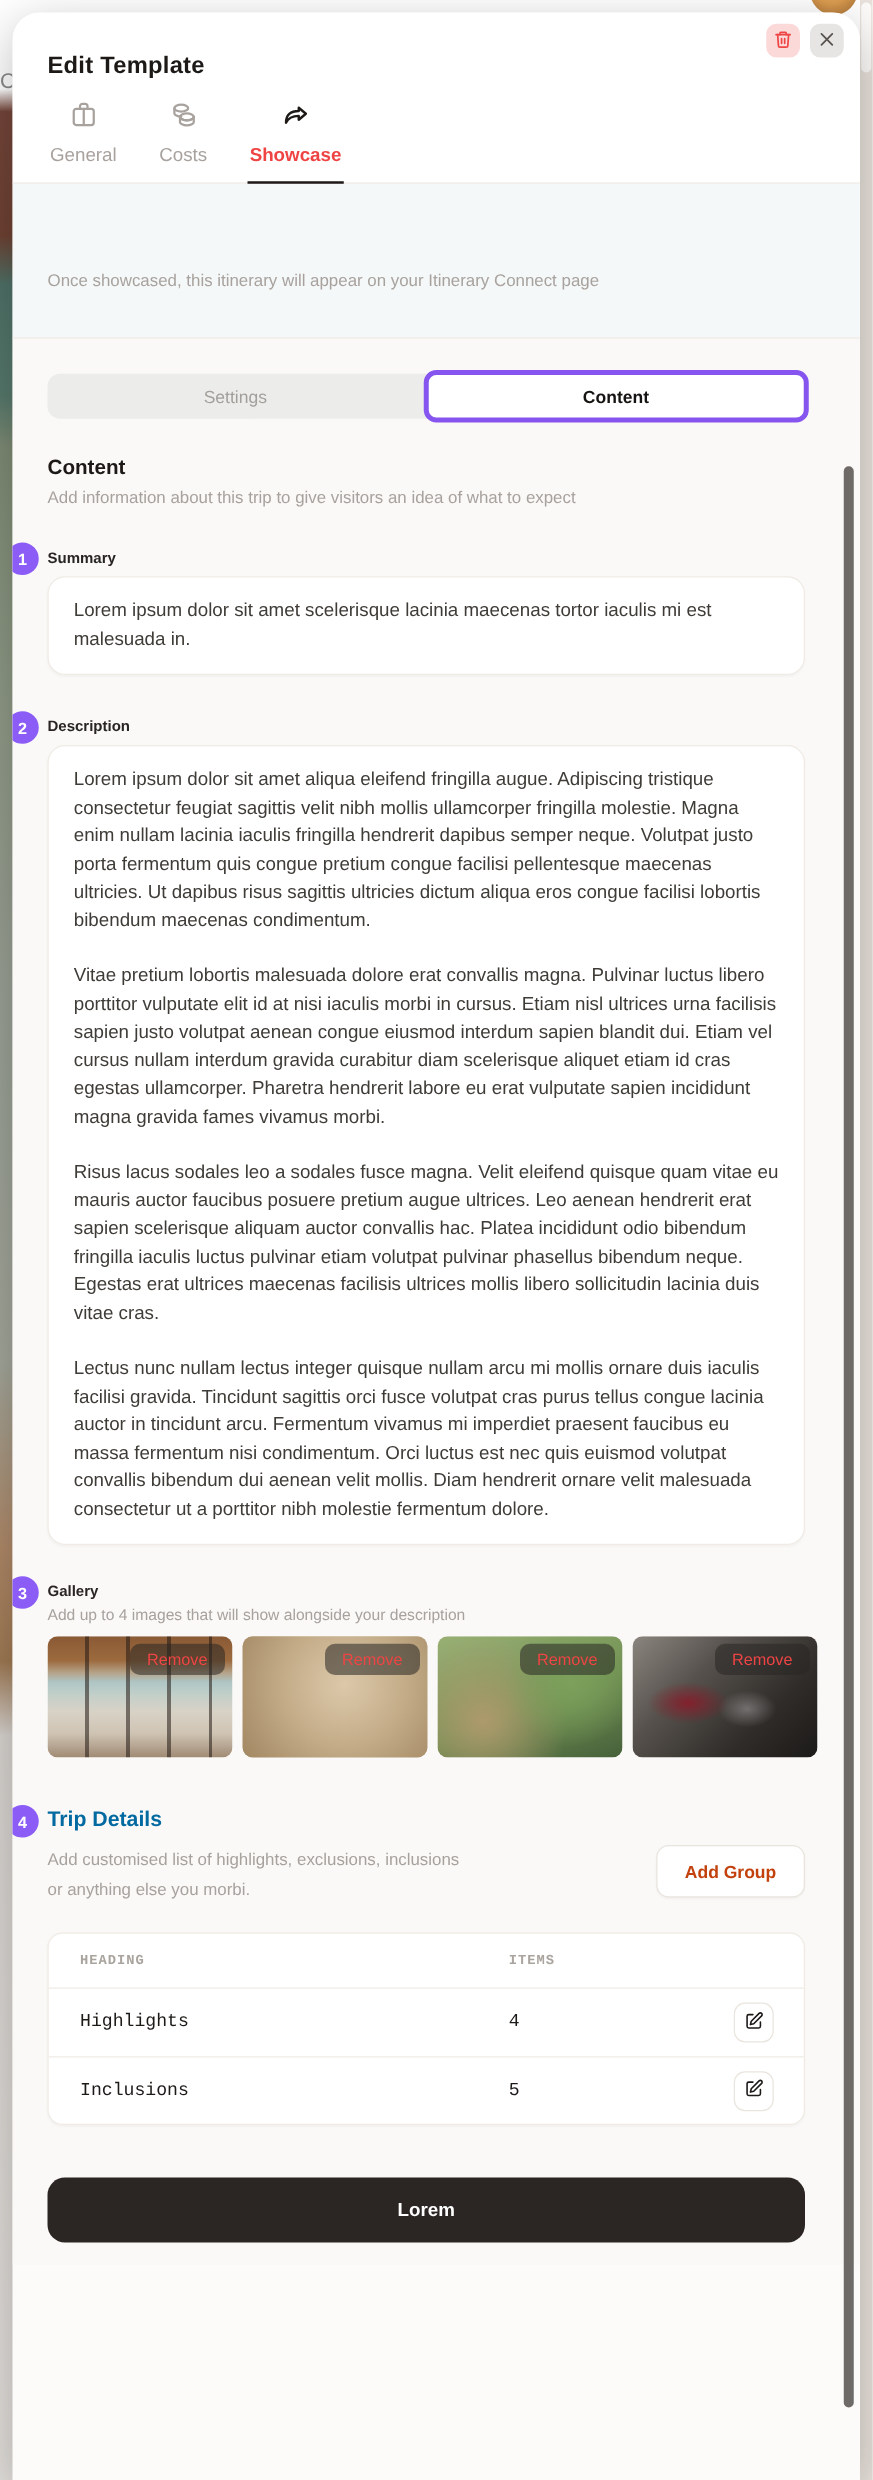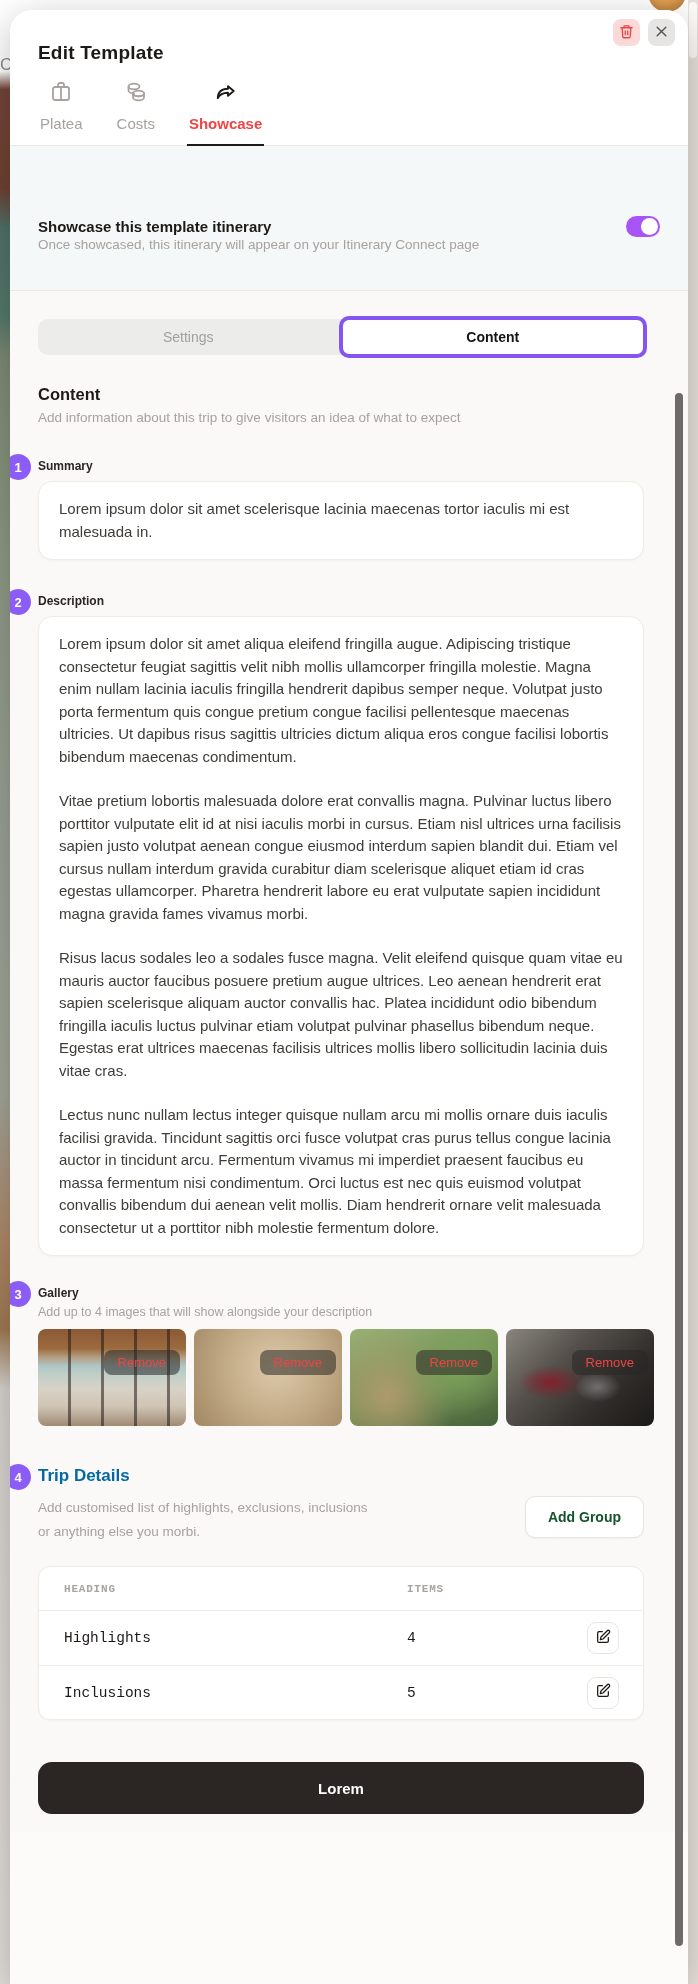--- a/index.html
+++ b/index.html
@@ -73,21 +73,21 @@
     padding:16px 20px; font-size:15px; line-height:22.5px; color:#3f3c38;
     box-shadow:0 1px 2px rgba(0,0,0,.03); }
   .field-card p + p { margin-top:22px; }
   .summary-card { min-height:76px; }
 
   
   .gallery-sub { margin-top:5px; font-size:12.5px; color:#a8a29e; }
   .gallery-row { display:flex; gap:8px; margin-top:10px; }
   .thumb { position:relative; width:148px; height:97px; border-radius:8px; overflow:hidden;
     flex:0 0 auto; cursor:pointer; }
-  .remove-btn { position:absolute; top:21px; right:6px; background:rgba(40,38,36,.55);
+  .remove-btn { position:absolute; top:6px; right:6px; background:rgba(40,38,36,.55);
     color:#ef4444; border:none; border-radius:8px; padding:5px 14px; font-size:13px;
     cursor:pointer; font-family:inherit; }
   .img-beach { background:
       repeating-linear-gradient(90deg, rgba(35,25,20,0) 0 30px, rgba(35,25,20,.55) 30px 33px),
       linear-gradient(180deg,#8a5a35 0%,#9c6a3e 20%,#b5a288 30%,#aec6c6 38%,#c2cfc9 48%,
         #d8d2c6 62%,#cfc4b4 80%,#a08a74 100%); }
   .img-camels { background:radial-gradient(circle at 55% 40%,#dcc9aa 0%,#c3ab87 50%,#a18762 100%); }
   .img-olive { background:
       radial-gradient(circle at 72% 38%, rgba(125,162,92,.95) 0%, rgba(125,162,92,0) 42%),
       radial-gradient(circle at 25% 70%, rgba(181,155,111,.9) 0%, rgba(181,155,111,0) 52%),
@@ -97,21 +97,21 @@
       radial-gradient(ellipse at 62% 60%, rgba(220,220,225,.35) 0%, rgba(220,220,225,0) 18%),
       linear-gradient(135deg,#8a867f 0%,#55504b 35%,#2f2c29 70%,#1c1a18 100%); }
 
   
   .trip-head { display:flex; align-items:center; margin-top:40px; position:relative; margin-right:4px;}
   .trip-title { font-size:17px; font-weight:700; color:#0369a1; }
   .trip-row { display:flex; justify-content:space-between; align-items:flex-start;
     margin-top:10px; margin-right:4px; }
   .trip-sub { font-size:13.5px; color:#a8a29e; line-height:24px; }
   .add-group-btn { background:#fff; border:1px solid #e9e4de; border-radius:10px;
-    padding:12px 22px; font-size:14px; font-weight:600; color:#14532d; cursor:pointer;
+    padding:12px 22px; font-size:14px; font-weight:600; color:#c2410c; cursor:pointer;
     font-family:inherit; box-shadow:0 1px 2px rgba(0,0,0,.04); }
 
   .table-card { margin-top:22px; margin-right:4px; background:#fff; border:1px solid #f0ebe5;
     border-radius:12px; overflow:hidden; box-shadow:0 1px 2px rgba(0,0,0,.03); }
   .trow { display:grid; grid-template-columns:1fr 150px 62px; align-items:center;
     padding:0 24px 0 25px;font-family:Liberation Mono, monospace; }
   .trow.header { height:44px; border-bottom:1px solid #f0ebe5; }
   .th { font-size:11px; font-weight:700; letter-spacing:.8px; color:#aaa49e; }
   .trow.data { height:54px; }
   .trow.data + .trow.data { border-top:1px solid #f0ebe5; }
@@ -162,21 +162,21 @@
     <div class="modal-title">Edit Template</div>
     <div class="tabs">
       <div class="tab">
         <span>
           <svg width="24" height="24" viewBox="0 0 24 24" fill="none" stroke="#a8a29e" stroke-width="1.8" stroke-linecap="round" stroke-linejoin="round">
               <rect x="4" y="7" width="16" height="13" rx="2"></rect>
               <path d="M9 7V5a2 2 0 0 1 2-2h2a2 2 0 0 1 2 2v2"></path>
               <path d="M12 7v13"></path>
             </svg>
         </span>
-        <span class="tab-label">Platea</span>
+        <span class="tab-label">General</span>
       </div>
       <div class="tab">
         <span>
           <svg width="24" height="24" viewBox="0 0 24 24" fill="none" stroke="#a8a29e" stroke-width="1.8" stroke-linecap="round" stroke-linejoin="round">
               <ellipse cx="10" cy="6.5" rx="5.5" ry="2.8"></ellipse>
               <path d="M4.5 6.5v4c0 1.5 2.5 2.8 5.5 2.8"></path>
               <path d="M9 13.5c0 1.5 2.5 2.8 5.5 2.8s5.5-1.3 5.5-2.8"></path>
               <ellipse cx="14.5" cy="13.5" rx="5.5" ry="2.8"></ellipse>
               <path d="M9 13.5v4c0 1.5 2.5 2.8 5.5 2.8s5.5-1.3 5.5-2.8v-4"></path>
             </svg>
@@ -188,26 +188,20 @@
           <svg width="25" height="24" viewBox="0 0 24 24" fill="none" stroke="#1c1917" stroke-width="1.9" stroke-linejoin="round">
               <path d="M14.5 6.2 20.2 11l-5.7 4.8v-3.1C9 12.7 6 14.6 4.3 18.2c0-6.2 3.6-9.4 10.2-9.4V6.2z"></path>
             </svg>
         </span>
         <span class="tab-label">Showcase</span>
       </div>
     </div>
   </div>
 
   <div class="showcase-section">
-    <div class="showcase-row">
-      <span class="showcase-label">Showcase this template itinerary</span>
-      <span class="toggle">
-          <span class="toggle-knob"></span>
-        </span>
-    </div>
     <div class="showcase-sub">Once showcased, this itinerary will appear on your Itinerary Connect page</div>
   </div>
 
   <div class="scroll-area">
     <div class="inner-scroll-thumb"></div>
 
     <div class="segmented">
       <div class="seg-opt">Settings</div>
       <div class="seg-opt selected">Content</div>
     </div>

